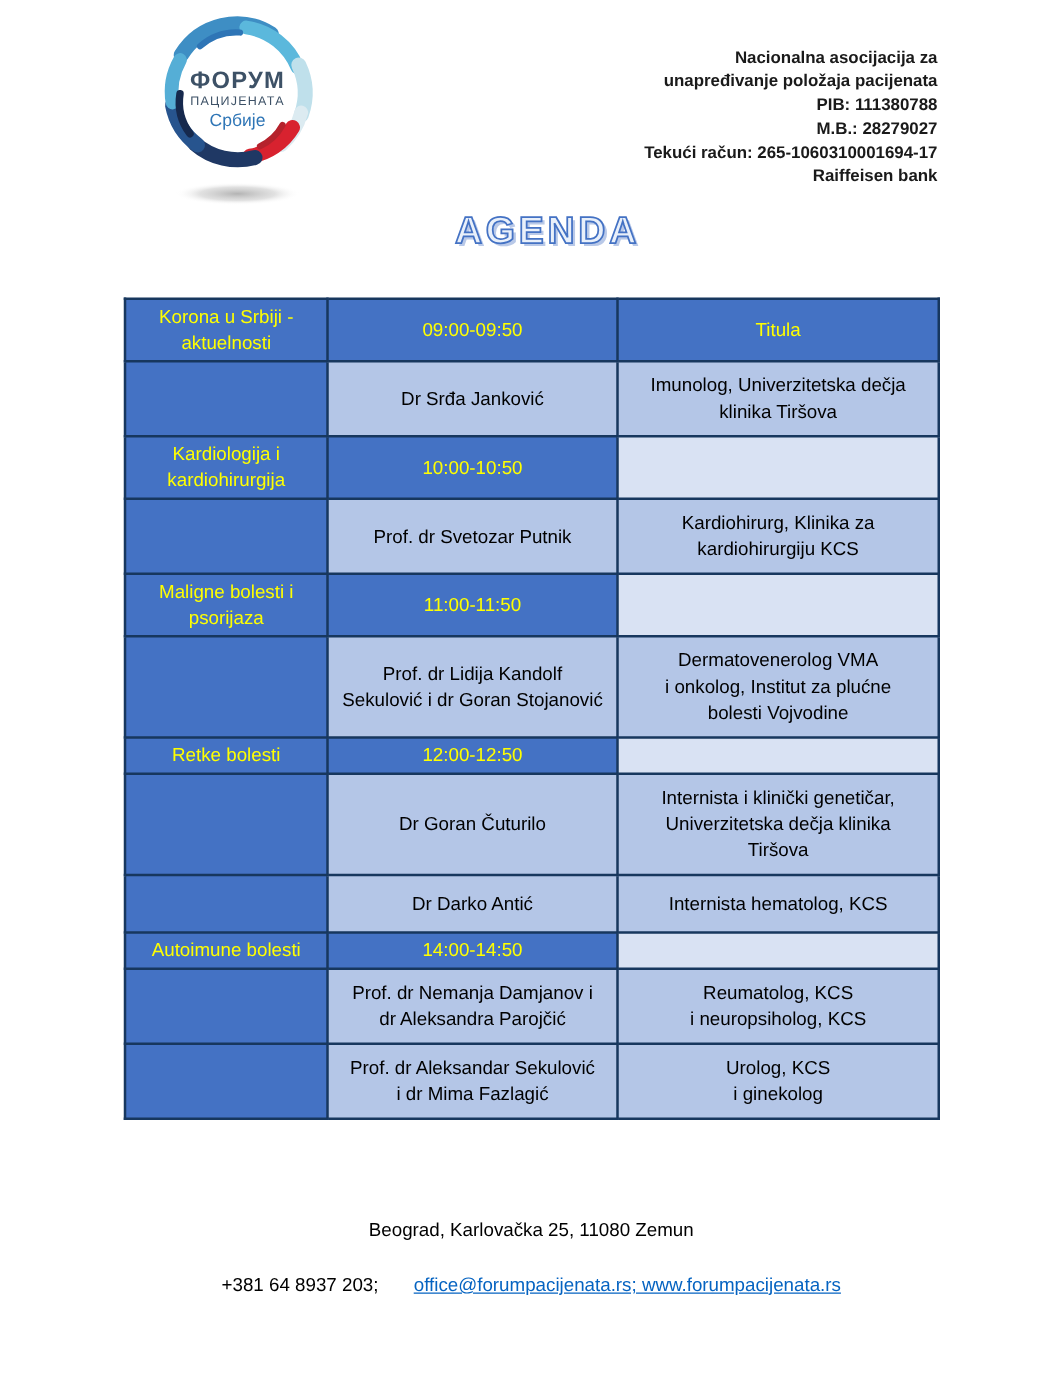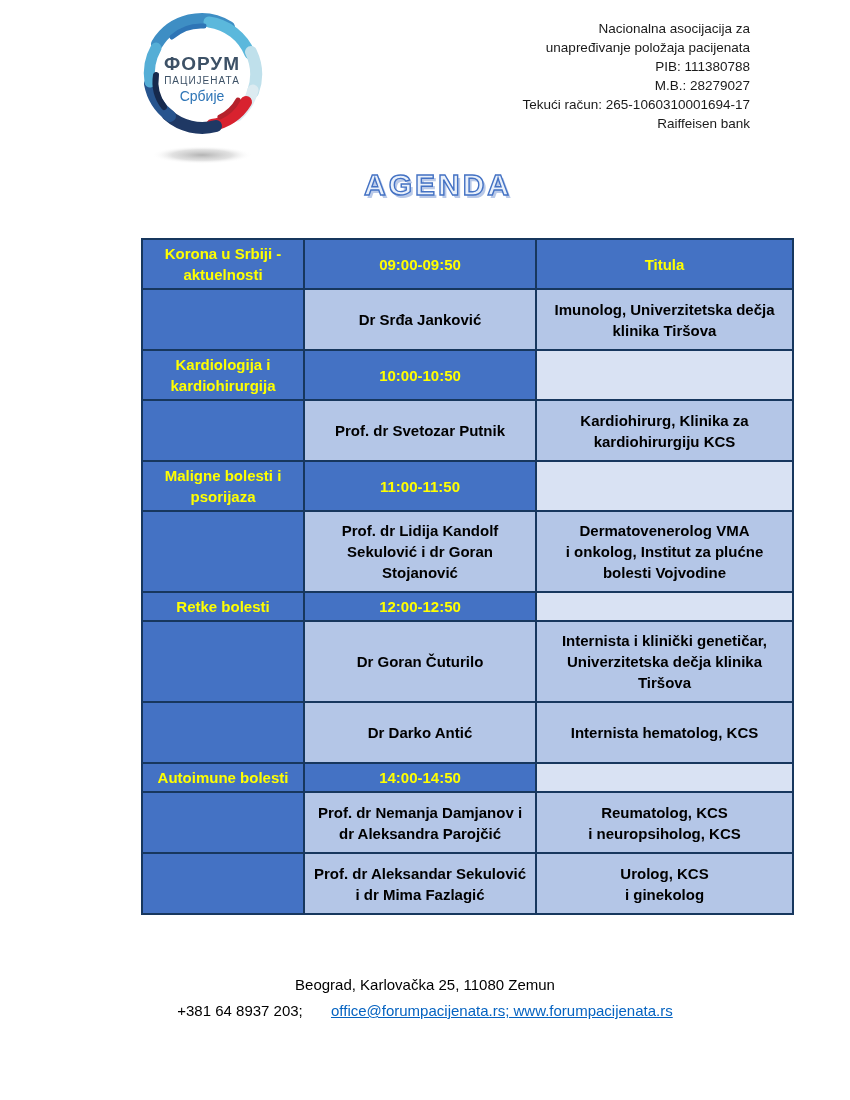--- a/index.html
+++ b/index.html
@@ -8,32 +8,32 @@
 
   .page {
     position: relative;
     width: 850px;
     height: 1100px;
     background: #ffffff;
     overflow: hidden;
   }
 
   
-  .logo-wrap { position: absolute; left: 134px; top: 12px; width: 136px; height: 155px; }
+  .logo-wrap { position: absolute; left: 122px; top: 12px; width: 136px; height: 155px; }
 
   
   .org-info {
     position: absolute;
-    top: 19px;
+    top: 36px;
     right: 100px;
     text-align: right;
     font-size: 13.5px;
     line-height: 19px;
     color: #1a1a1a;
-    font-weight: 400;
+    font-weight: 700;
   }
 
   
   .agenda-title {
     position: absolute;
     top: 168px;
     left: 13px;
     width: 100%;
     text-align: center;
     font-size: 30px;
@@ -46,47 +46,46 @@
 
   
   table.agenda {
     position: absolute;
     left: 99px;
     top: 238px;
     width: 651px;
     border-collapse: collapse;
     table-layout: fixed;
     font-size: 15px;
-    font-weight: bold;
-    margin-left: 42px;
+    font-weight: normal;
   }
   table.agenda td {
     border: 2px solid var(--border_navy, #17375e);
     text-align: center;
     vertical-align: middle;
     white-space: pre-line;
     line-height: 21px;
     padding: 3px 6px;
   }
   td.cell-dark   { background: var(--header_blue, #4472c4); color: var(--yellow, #ffff00); }
   td.cell-light  { background: var(--light_blue, #b4c6e7);  color: #000000; }
   td.cell-xlight { background: var(--pale_blue, #d9e2f3); }
-  tr.speaker-row td { padding: 8px 6px; height: 61px; }
+  tr.speaker-row td { padding: 8px 6px; height: 46px; }
 
   
   .footer {
     position: absolute;
     top: 976px;
     left: 0;
     width: 100%;
     text-align: center;
     font-size: 15px;
     color: #000000;
   }
-  .footer .address { margin-bottom: 9px; }
+  .footer .address { margin-bottom: 27px; }
   .footer .link {
     color: var(--link_blue, #0563c1);
     text-decoration: underline;
     cursor: pointer;
     margin-left: 24px;
   }
 </style>
 </head>
 <body>
 

